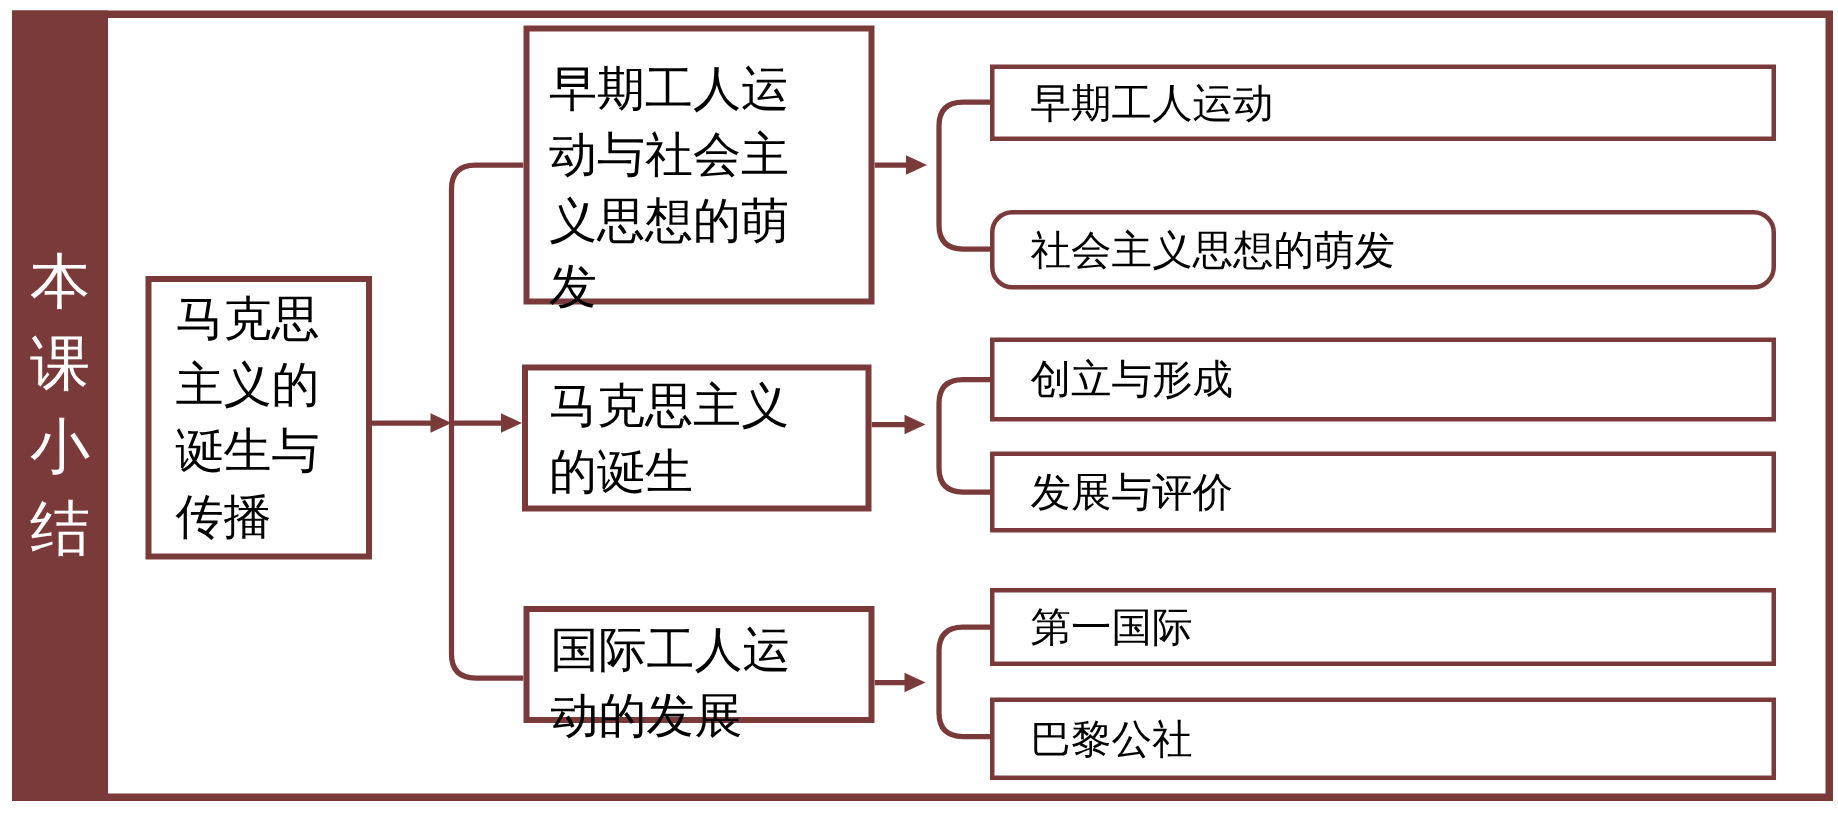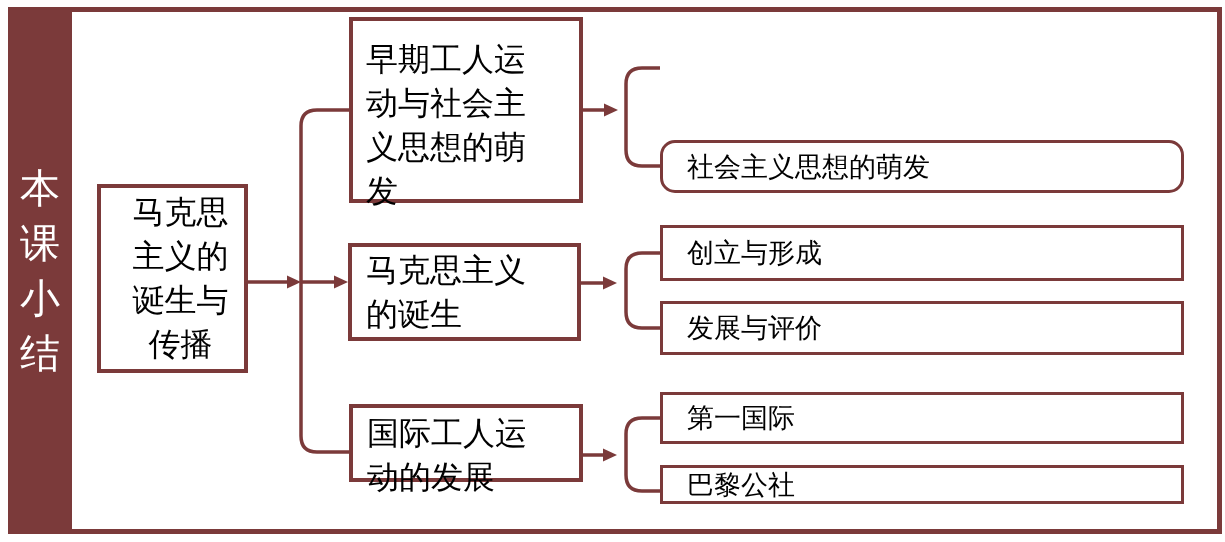--- a/index.html
+++ b/index.html
@@ -44,38 +44,37 @@
     z-index:2;
   }
   .node .line{white-space:nowrap;}
   .root-node,.branch-node{
     border:4px solid var(--accent);
     font-size:32px;line-height:44px;
   }
   .root-node{
     left:97px;top:184px;width:151px;height:189px;
     padding:2px 0 11px 16px;
-    text-align:center;
   }
   .branch-1{left:349px;top:17px;width:234px;height:186px;padding:16px 0 0 13px;}
   .branch-2{left:348px;top:243px;width:233px;height:98px;padding:1px 0 16px 14px;}
   .branch-3{left:349px;top:404px;width:234px;height:78px;padding:3px 0 0 14px;}
   .leaf-node{
     left:660px;width:524px;
     border:3px solid var(--accent);
     font-size:27px;
     display:flex;align-items:center;
     padding-left:24px;
   }
   .leaf-1{top:43px;height:51px;}
   .leaf-2{top:140px;height:53px;border-radius:15px;}
   .leaf-3{top:225px;height:56px;}
   .leaf-4{top:301px;height:54px;}
   .leaf-5{top:392px;height:52px;}
-  .leaf-6{top:465px;height:39px;}
+  .leaf-6{top:465px;height:55px;}
   svg.connectors{
     position:absolute;left:0;top:0;width:1225px;height:542px;
     z-index:1;pointer-events:none;
   }
   svg .stroke{
     stroke:var(--accent);
     stroke-width:3.5;
     fill:none;
   }
   svg .head{
@@ -137,20 +136,23 @@
   <div class="node branch-node branch-2">
     <div class="line">马克思主义</div>
     <div class="line">的诞生</div>
   </div>
 
   <div class="node branch-node branch-3">
     <div class="line">国际工人运</div>
     <div class="line">动的发展</div>
   </div>
 
+  <div class="node leaf-node leaf-1">
+    <span>早期工人运动</span>
+  </div>
   <div class="node leaf-node leaf-2">
     <span>社会主义思想的萌发</span>
   </div>
   <div class="node leaf-node leaf-3">
     <span>创立与形成</span>
   </div>
   <div class="node leaf-node leaf-4">
     <span>发展与评价</span>
   </div>
   <div class="node leaf-node leaf-5">

